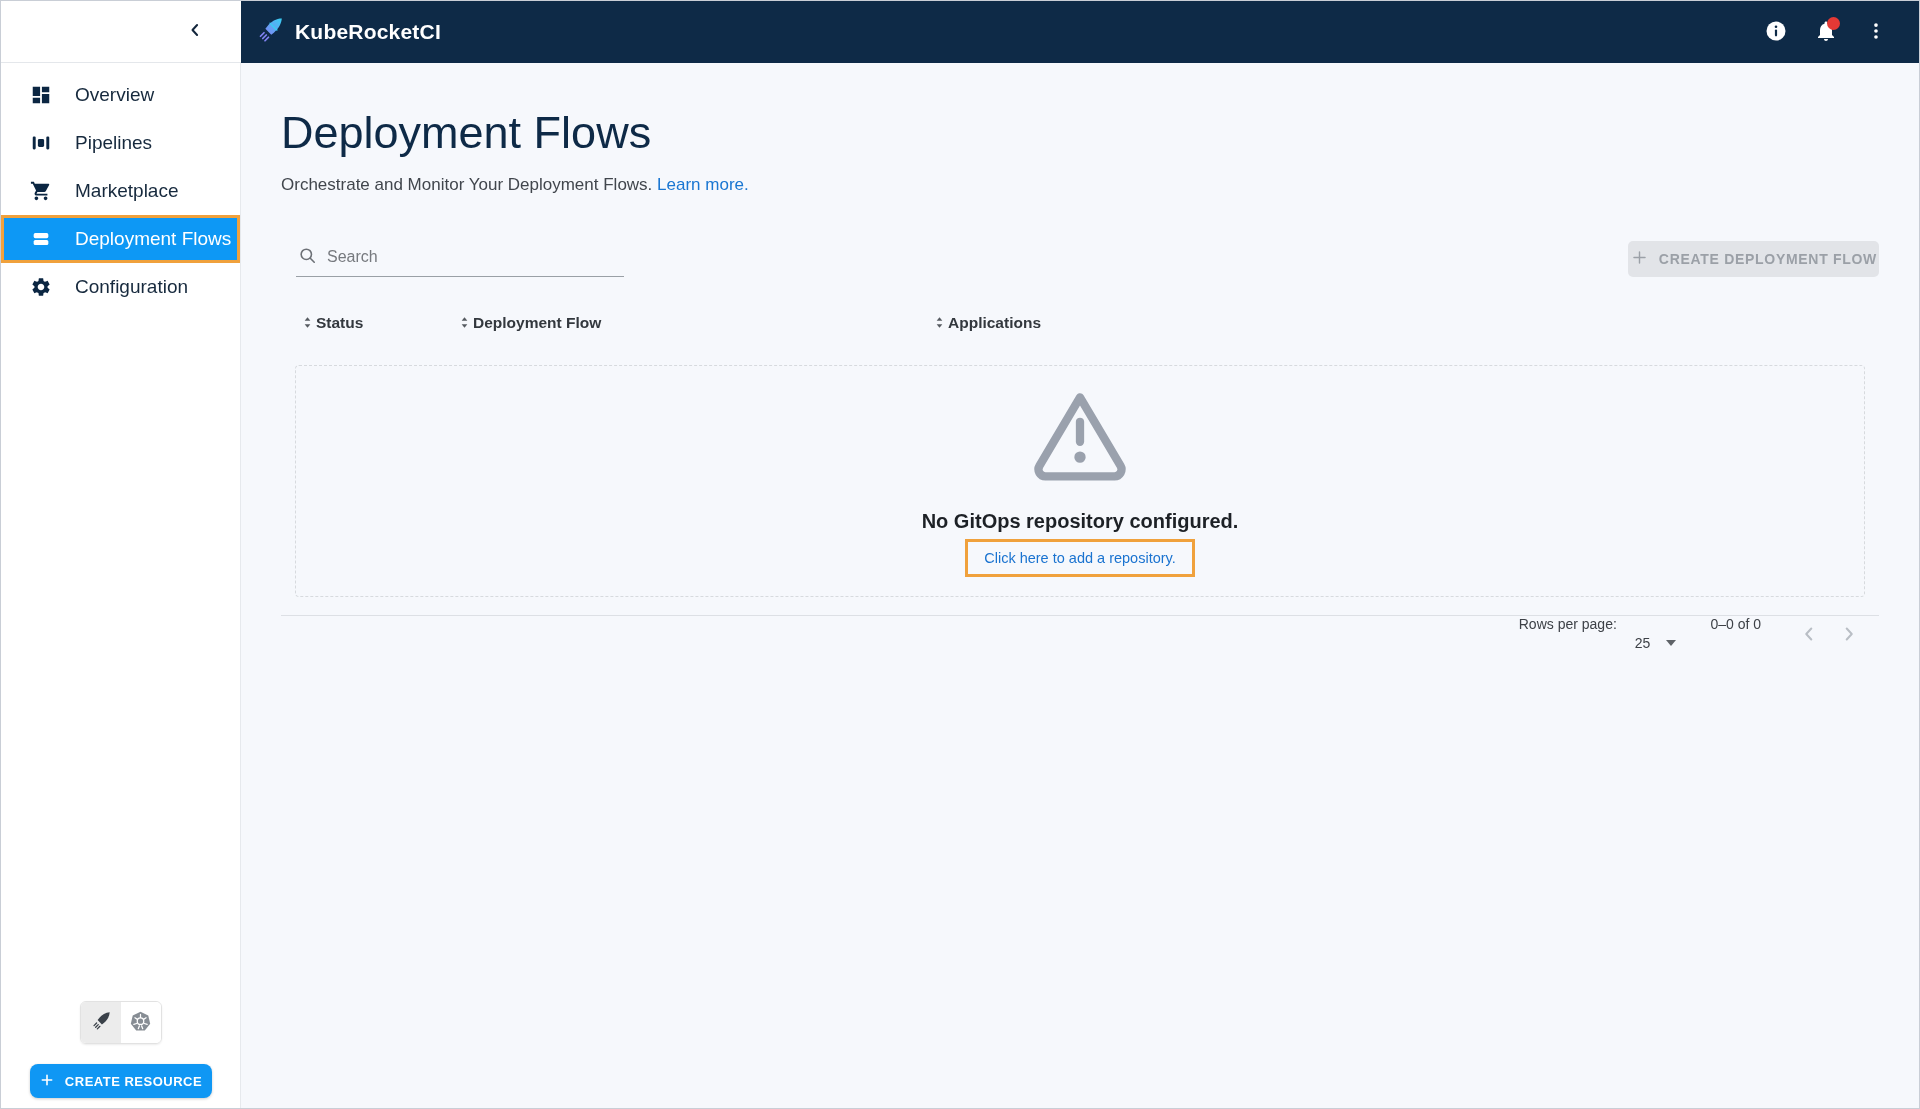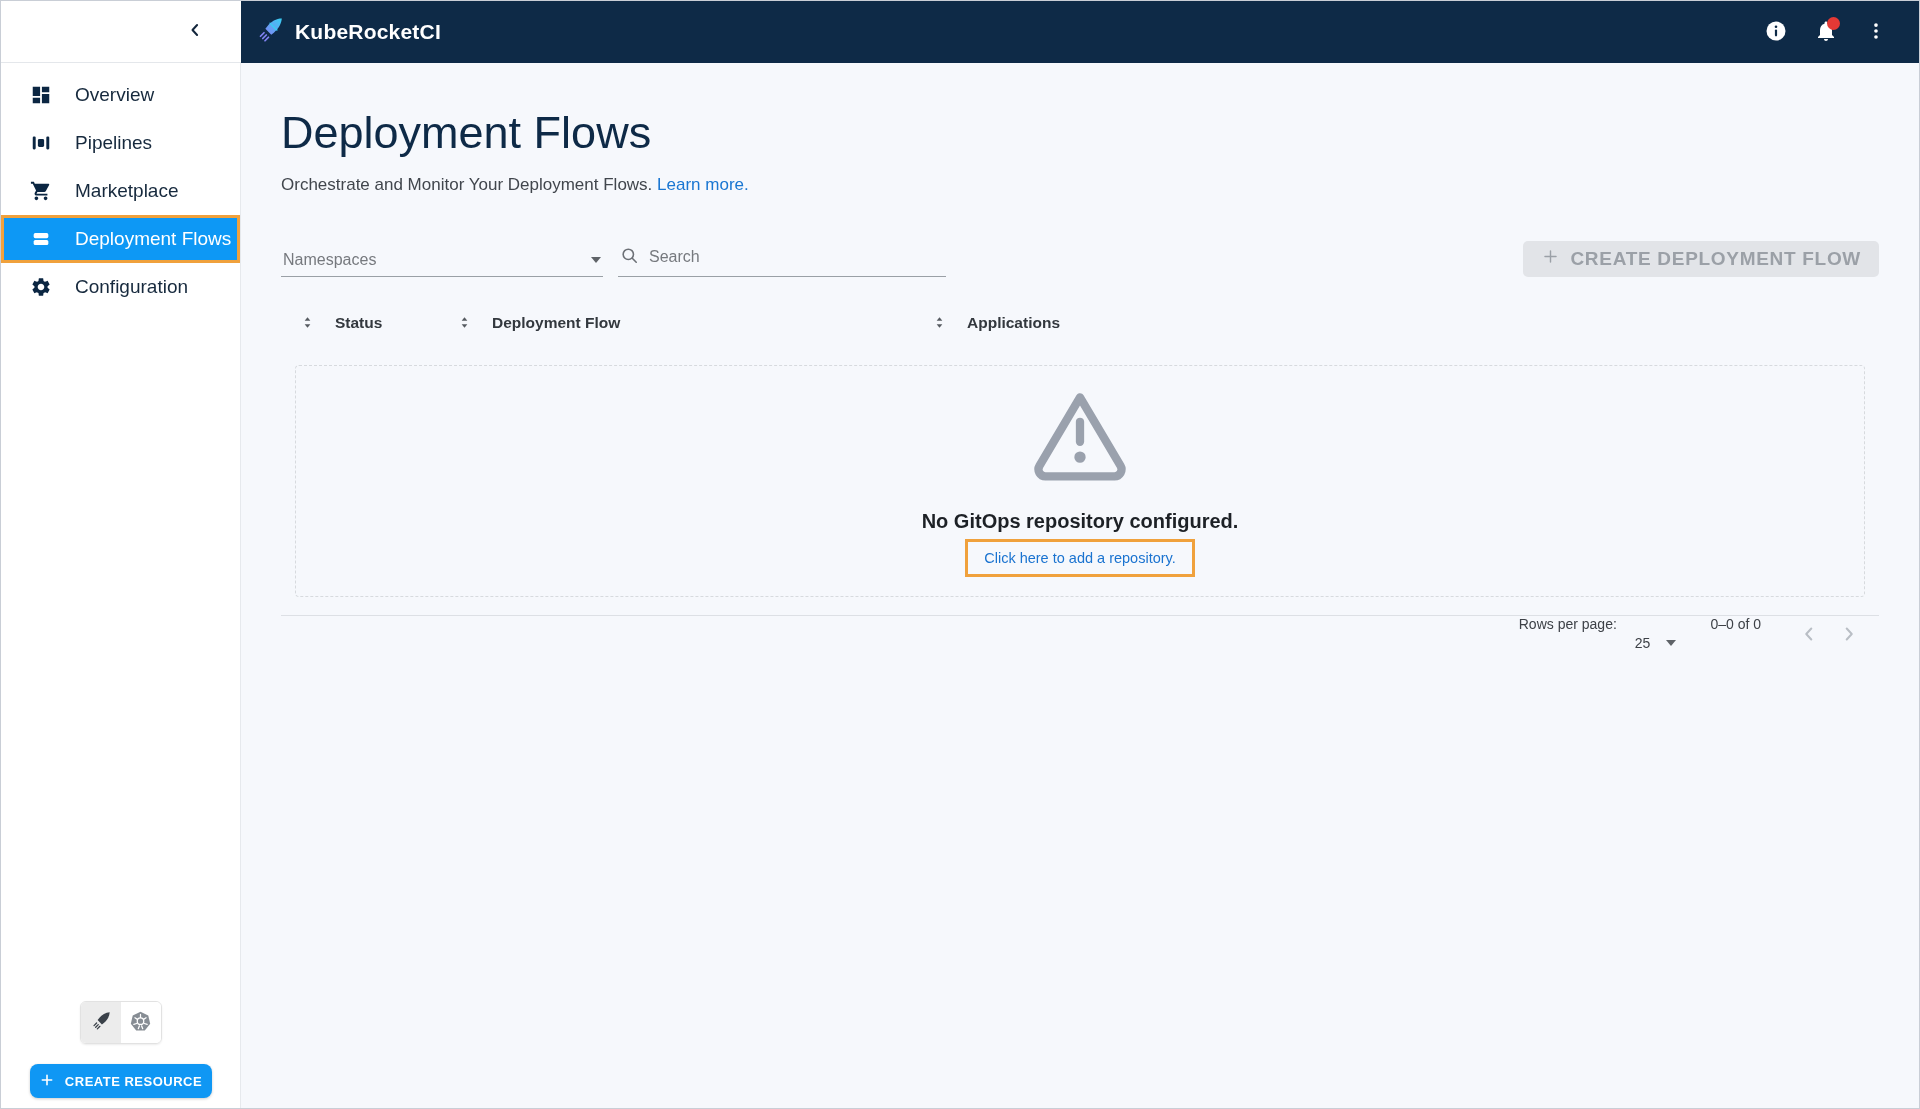--- a/index.html
+++ b/index.html
@@ -56,26 +56,26 @@
                   align-items:center; cursor:pointer; }
   .select-label { color:#76797e; font-size:16px; flex:1; }
   .caret-down { width:0; height:0; border-left:5px solid transparent; border-right:5px solid transparent;
                 border-top:6px solid #5f6368; }
   .search-field { margin-left:15px; width:328px; border-bottom:1px solid #9aa0a6; padding:7px 2px;
                   display:flex; align-items:center; gap:10px; }
   .search-field input { border:none; outline:none; background:transparent; font-size:16px; flex:1;
                         color:#333; font-family:"Liberation Sans", sans-serif; }
   .search-field input::placeholder { color:#76797e; opacity:1; }
   .filter-spacer { flex:1; }
-  .create-flow-btn { height:36px; padding:0 18px; background:#e2e4e8; color:#9ba0a7; border:none;
-                     border-radius:5px; font-size:19px; font-weight:bold; letter-spacing:0.7px;
+  .create-flow-btn { height:36px; padding:0 2px; background:#e2e4e8; color:#9ba0a7; border:none;
+                     border-radius:5px; font-size:14px; font-weight:bold; letter-spacing:0.7px;
                      display:flex; align-items:center; gap:10px; cursor:default; }
 
   .table-head { margin-top:24px; height:44px; display:flex; align-items:center; padding-left:18px; }
-  .th { display:flex; align-items:center; gap:19px; font-size:15.5px; font-weight:bold; color:#33383e; }
+  .th { display:flex; align-items:center; gap:0; font-size:15.5px; font-weight:bold; color:#33383e; }
   .th-status { width:157px; }
   .th-flow { width:475px; }
   .sort-ico { color:#565b61; display:flex; cursor:pointer; }
 
   .empty-box { margin:20px 14px 0 14px; height:232px; border:1px dashed #d7dade; border-radius:4px;
                display:flex; flex-direction:column; align-items:center; }
   .warn-ico { margin-top:20px; color:#9aa1ad; }
   .empty-msg { margin-top:24px; font-size:20px; font-weight:bold; color:#1d2126; }
   .repo-link-box { margin-top:6px; border:3px solid #f0a13c; padding:7px 16px; }
   .repo-link { color:#1a73d0; font-size:14.5px; text-decoration:none; cursor:pointer; }
@@ -242,24 +242,20 @@
     <main class="main">
 
       <h1 class="page-title">Deployment Flows</h1>
 
       <div class="page-subtitle">
         <span>Orchestrate and Monitor Your Deployment Flows.</span>
         <a class="learn-more">Learn more.</a>
       </div>
 
       <div class="filter-row">
-        <div class="select-field">
-          <span class="select-label">Namespaces</span>
-          <span class="caret-down"></span>
-        </div>
         <div class="search-field">
           <span>
             <svg width="19" height="19" viewBox="0 0 24 24" fill="none" stroke="#6c7076" stroke-width="2">
                 <circle cx="10.5" cy="10.5" r="6.5"></circle>
                 <path d="M15.5 15.5 20.5 20.5" stroke-linecap="round"></path>
               </svg>
           </span>
           <input type="text" placeholder="Search" style="">
         </div>
         <div class="filter-spacer"></div>

